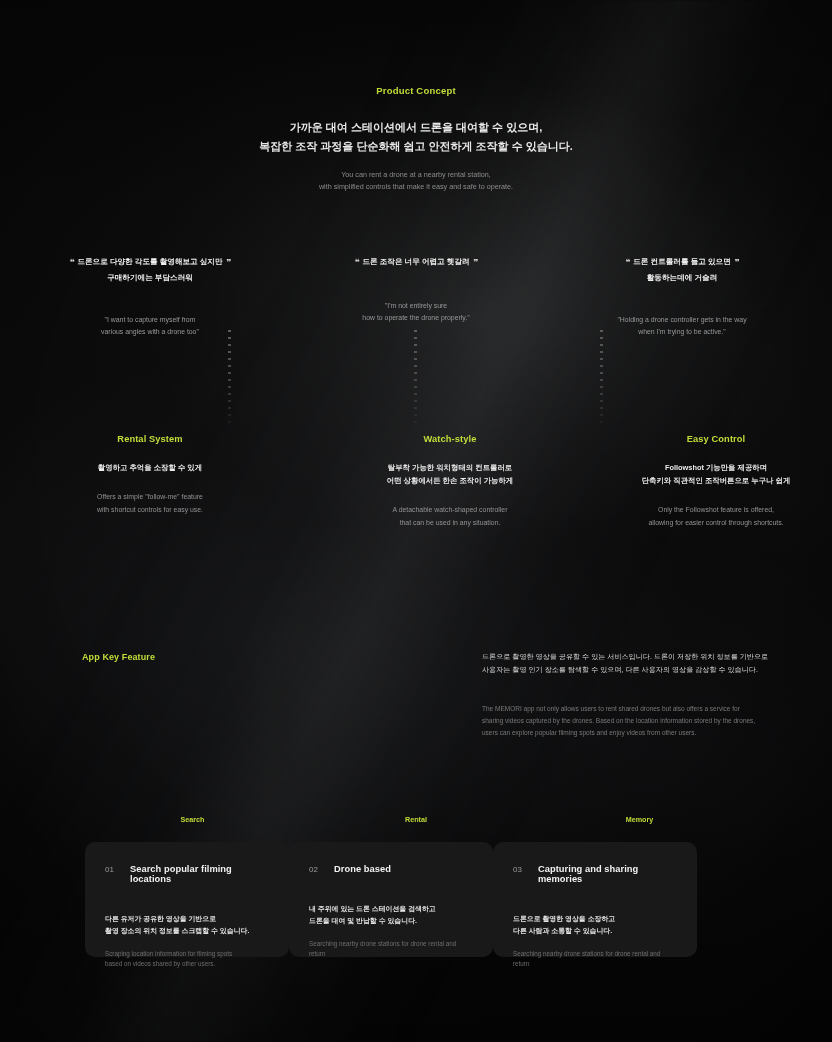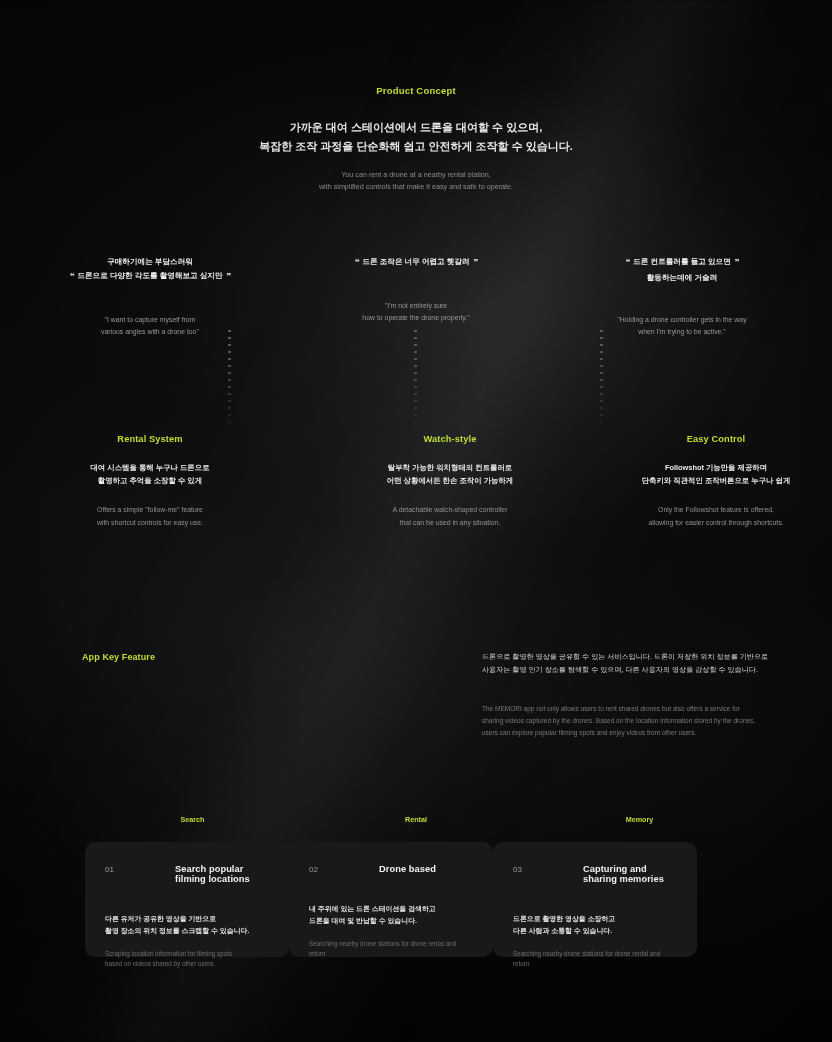--- a/index.html
+++ b/index.html
@@ -153,21 +153,21 @@
     background:#191919;
     border-radius:10px;
     padding:22px 20px 0 20px;
     position:relative;
   }
   .card-head { display:flex; align-items:baseline; }
   .card-num {
     font-size:8px; color:#9c9c9c; font-weight:normal; width:25px; flex:0 0 25px;
   }
   .card-title {
-    font-size:9.3px; font-weight:bold; color:#f2f2f2; letter-spacing:0.05px;margin-left:45px;
+    font-size:9.3px; font-weight:bold; color:#f2f2f2; letter-spacing:0.05px;
   }
   .card-kr {
     margin-top:29px; font-size:6.9px; font-weight:bold; line-height:1.72; color:#e3e3e3;
   }
   .card-en {
     margin-top:12px; font-size:6.3px; line-height:1.7; color:#6e6e6f;
   }
 </style>
 </head>
 <body>
@@ -188,22 +188,22 @@
     <div class="concept-en">
       <div>You can rent a drone at a nearby rental station,</div>
       <div>with simplified controls that make it easy and safe to operate.</div>
     </div>
   </div>
 
   <div class="quotes">
 
     <div class="qcol c1">
       <div class="q-kr">
+        <div><span class="q-mark left">❝</span><span>드론으로 다양한 각도를 촬영해보고 싶지만</span><span class="q-mark right">❞</span></div>
         <div>구매하기에는 부담스러워</div>
-        <div><span class="q-mark left">❝</span><span>드론으로 다양한 각도를 촬영해보고 싶지만</span><span class="q-mark right">❞</span></div>
       </div>
       <div class="q-en">
         <div>"I want to capture myself from</div>
         <div>various angles with a drone too"</div>
       </div>
     </div>
 
     <div class="qcol c2">
       <div class="q-kr">
         <div><span class="q-mark left">❝</span><span>드론 조작은 너무 어렵고 헷갈려</span><span class="q-mark right">❞</span></div>
@@ -229,21 +229,20 @@
 
   <div class="dots d1"></div>
   <div class="dots d2"></div>
   <div class="dots d3"></div>
 
   <div class="features">
 
     <div class="fcol f1">
       <div class="f-title">Rental System</div>
       <div class="f-kr">
-        <div>대여 시스템을 통해 누구나 드론으로</div>
         <div>촬영하고 추억을 소장할 수 있게</div>
       </div>
       <div class="f-en">
         <div>Offers a simple "follow-me" feature</div>
         <div>with shortcut controls for easy use.</div>
       </div>
     </div>
 
     <div class="fcol f3">
       <div class="f-title">Watch-style</div>

